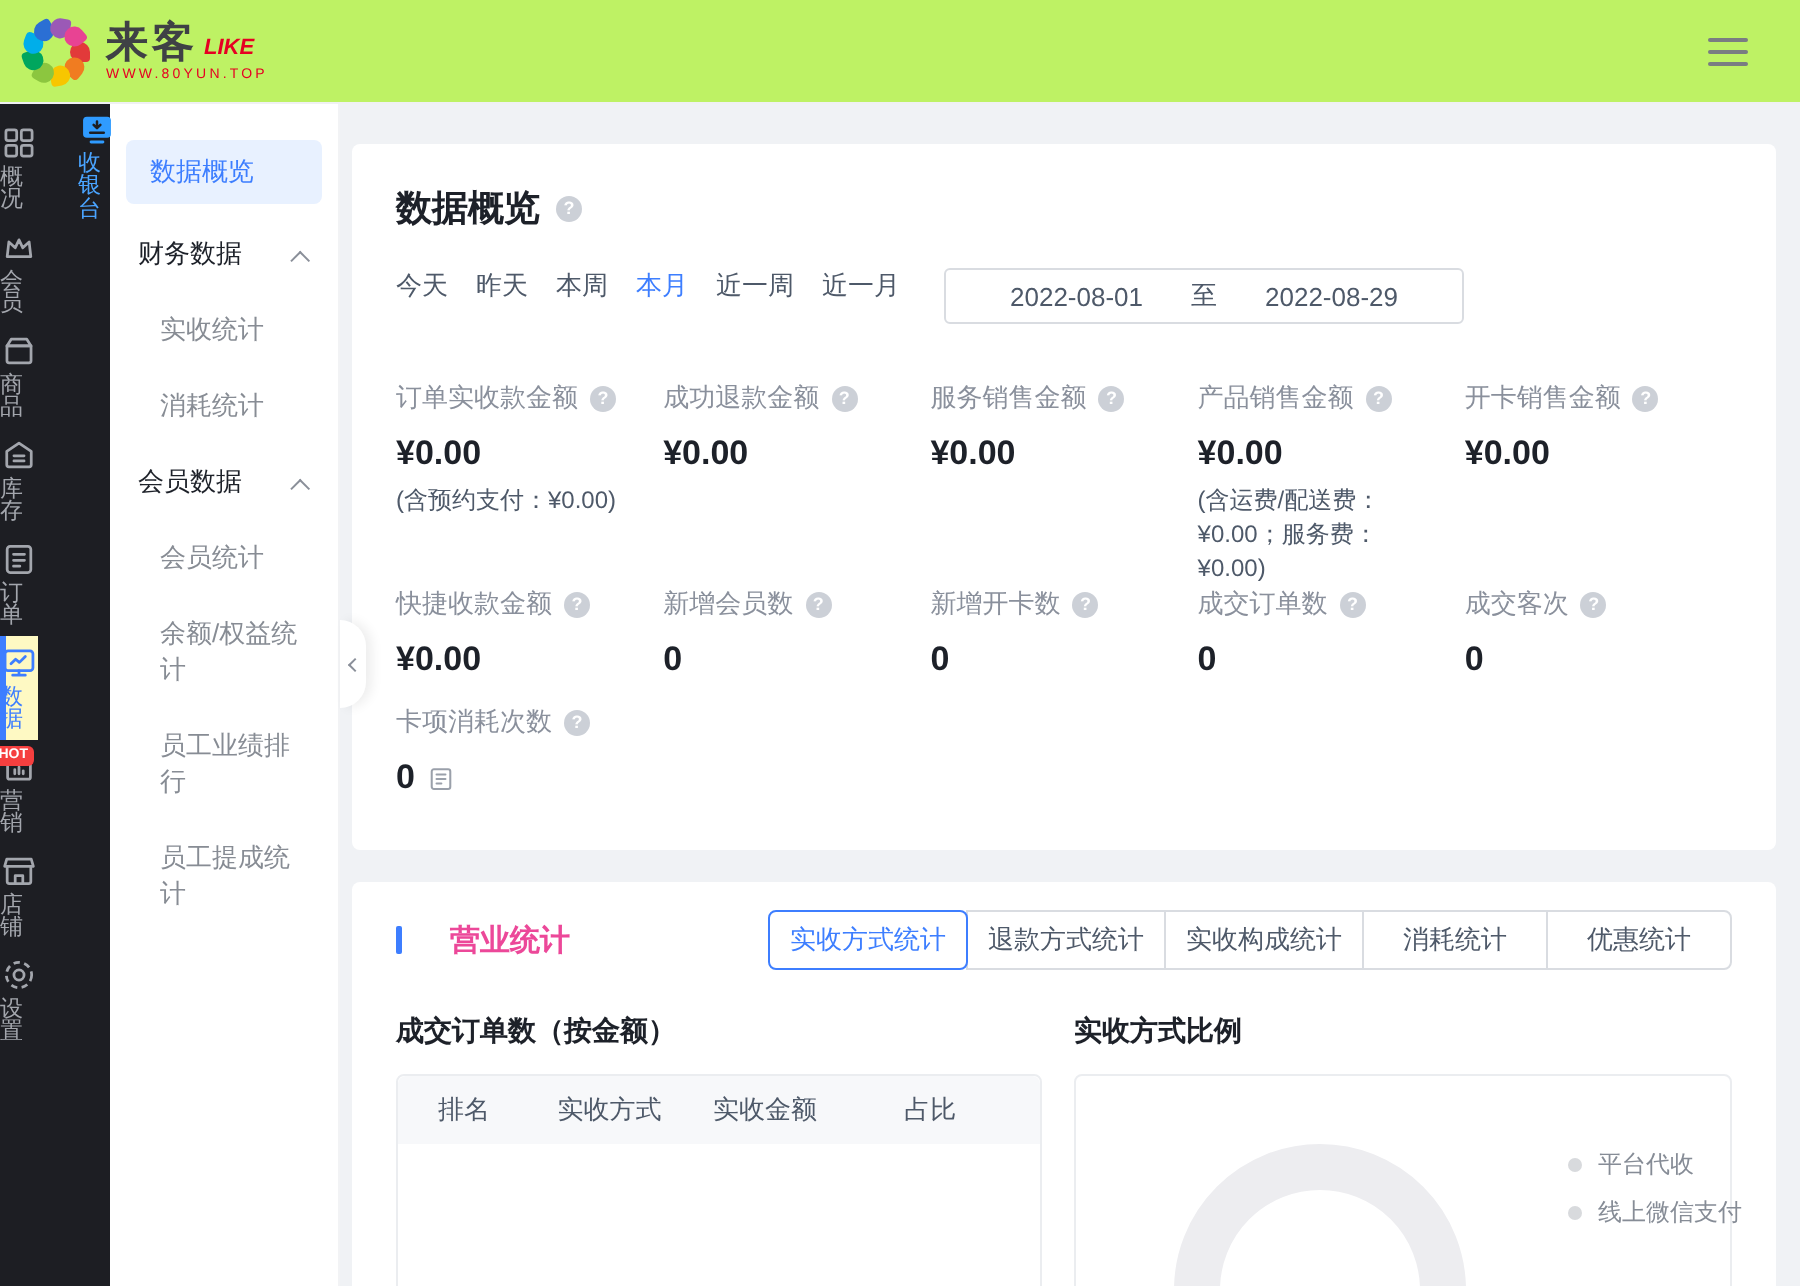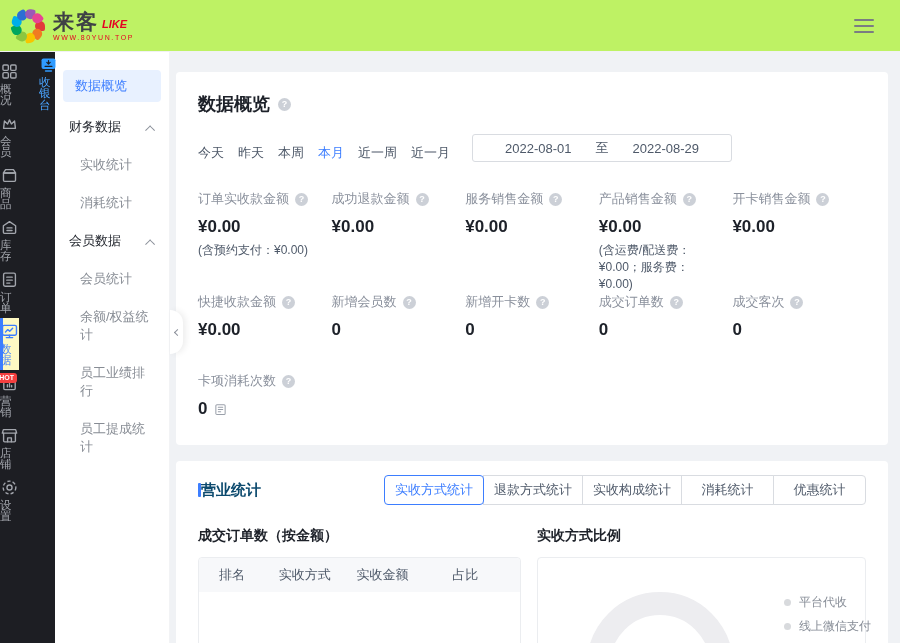--- a/index.html
+++ b/index.html
@@ -54,38 +54,38 @@
   
   main{position:absolute;left:170px;top:52px;width:730px;height:591px;background:#f0f2f5;
     padding:20px 12px 0 6px;overflow:hidden}
   .card{background:#fff;border-radius:4px}
   .card-overview{padding:20px 22px 26px}
   .ov-title-row{display:flex;align-items:center;gap:8px}
   .ov-title{font-size:18px;font-weight:bold;color:#1d2129}
   .help{width:13px;height:13px;border-radius:50%;background:#ccd0d7;color:#fff;font-size:9px;
     font-weight:bold;display:inline-flex;align-items:center;justify-content:center;flex:none;
     cursor:pointer;line-height:1}
-  .filters-row{display:flex;align-items:flex-end;margin-top:18px}
+  .filters-row{display:flex;align-items:flex-start;margin-top:18px}
   .qfilter{font-size:13px;color:#4e5969;margin-right:14px;cursor:pointer}
   .qfilter.active{color:#3d7eff}
   .date-box{margin-left:8px;width:260px;height:28px;border:1px solid #d9dce1;border-radius:3px;
     display:flex;align-items:center;justify-content:center;gap:24px;font-size:13px;color:#4e5969;
     background:#fff;cursor:pointer}
   .stats{display:grid;grid-template-columns:repeat(5,1fr);margin-top:28px}
-  .stats .stat:nth-child(11){margin-top:32px}
+  .stats .stat:nth-child(11){margin-top:12px}
   .stat-label-row{display:flex;align-items:center;gap:6px;font-size:13px;color:#8a909c}
   .stat-value{margin-top:9px;font-size:17px;font-weight:bold;color:#1d2129;display:flex;
     align-items:center;gap:7px}
   .ricon{display:inline-flex;cursor:pointer}
   .ricon svg{width:13px;height:13px}
   .stat-note{margin-top:5px;font-size:12px;color:#4e5969;line-height:17px;padding-right:12px}
 
   .card-business{margin-top:16px;padding:14px 22px 0;height:430px}
   .biz-head{display:flex;align-items:center;justify-content:space-between}
-  .biz-title{display:flex;align-items:center;gap:0;font-size:15px;font-weight:bold;color:#0c4a6e}
+  .biz-title{display:flex;align-items:center;gap:24px;font-size:15px;font-weight:bold;color:#ec4899}
   .accent{width:3px;height:14px;background:#3d7eff;border-radius:1px}
   .tab-group{display:flex}
   .tab{height:30px;min-width:93px;padding:0 10px;display:flex;align-items:center;justify-content:center;
     font-size:13px;color:#4e5969;border:1px solid #d9dce1;background:#fff;margin-left:-1px;cursor:pointer}
   .tab:first-child{margin-left:0;border-radius:4px 0 0 4px}
   .tab:last-child{border-radius:0 4px 4px 0}
   .tab.active{color:#3d7eff;border-color:#3d7eff;border-radius:4px;position:relative;z-index:2}
 
   .charts-row{display:flex;gap:16px;margin-top:22px}
   .chart-block-left{width:323px;flex:none}

